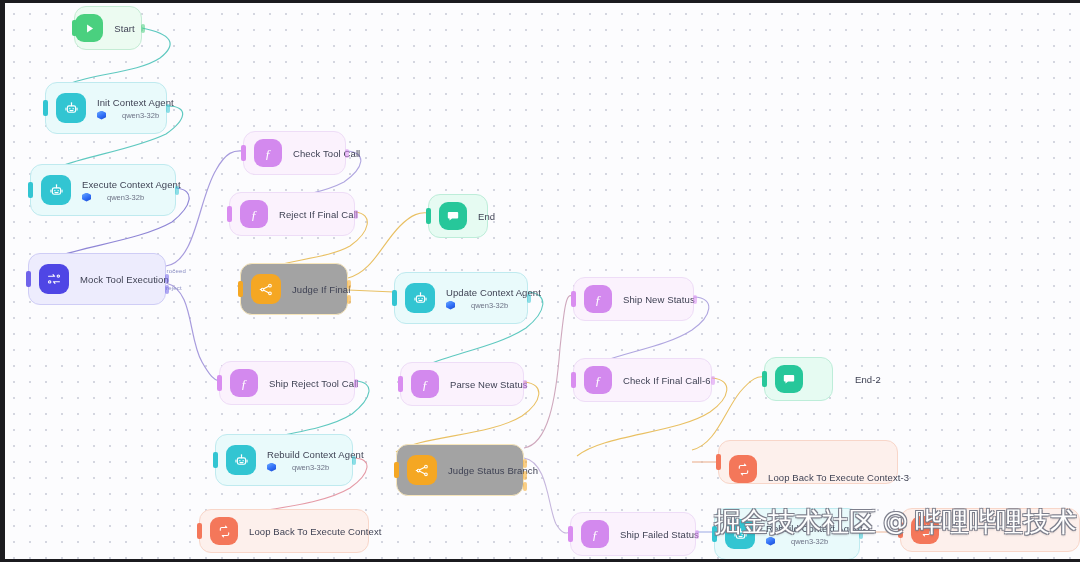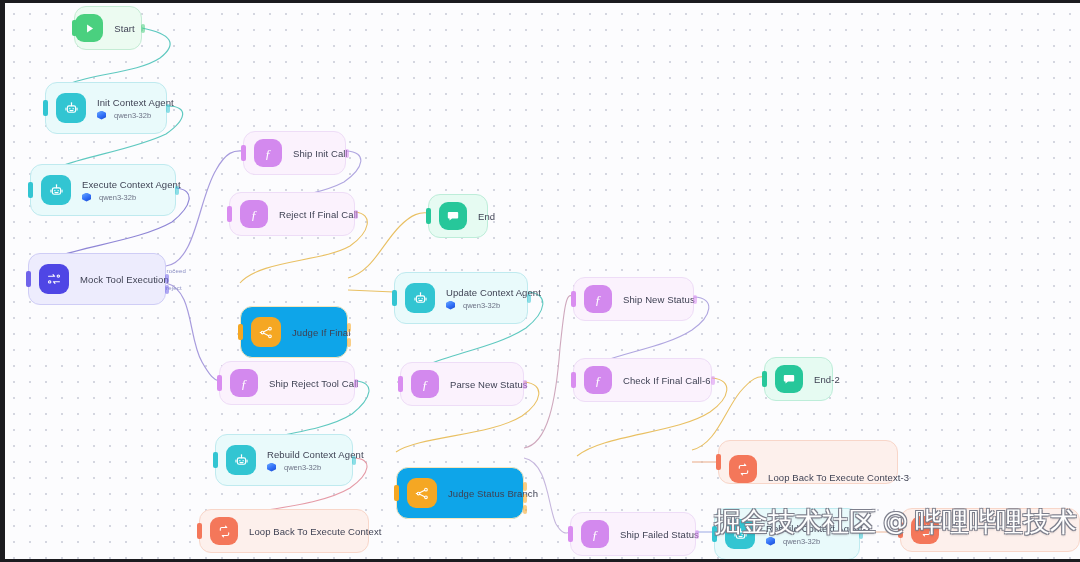--- a/index.html
+++ b/index.html
@@ -91,21 +91,21 @@
   }
   .node-title {
     font-size: 9.5px;
     color: #3f4254;
     white-space: nowrap;
     letter-spacing: .1px;
   }
   .node-model {
     display: flex;
     align-items: center;
-    gap: 8px;
+    gap: 16px;
     font-size: 7.5px;
     color: #6c7185;
     white-space: nowrap;
   }
   .model-dot {
     width: 9px;
     height: 9px;
     flex: 0 0 9px;
     border-radius: 2px;
     background: linear-gradient(150deg, #6aa9ff 0%, #2f6df6 55%, #1b47c7 100%);
@@ -142,21 +142,21 @@
   .n-teal   .port-in { background:#32c5d2; }
 
   .n-indigo { background:#edecfd; border-color:#cfcdf6; }
   .n-indigo .node-icon { background:#4f46e5; }
   .n-indigo .port-in { background:#6f63ea; }
 
   .n-violet { background:#fbf2fd; border-color:#eeddf7; }
   .n-violet .node-icon { background:#d389ee; }
   .n-violet .port-in { background:#d98df0; }
 
-  .n-amber  { background:#0ea5e9; border-color:#f7e6bb;margin-top:43px; }
+  .n-amber  { background:#a3a3a3; border-color:#f7e6bb; }
   .n-amber  .node-icon { background:#f5a723; }
   .n-amber  .port-in { background:#f5a723; }
 
   .n-salmon { background:#fdf0ec; border-color:#f8d6c9; }
   .n-salmon .node-icon { background:#f4775a; }
   .n-salmon .port-in { background:#f4775a; }
 
   .n-emerald{ background:#e6fbf2; border-color:#bdedd9; }
   .n-emerald .node-icon { background:#27c79a; }
   .n-emerald .port-in { background:#27c79a; }
@@ -324,21 +324,21 @@
     <span class="port-out" style="top:40%;background:#6f63ea;"></span>
     <span class="port-out" style="top:62%;background:#6f63ea;"></span>
   </div>
 
   <div class="node n-violet" style="left:243px; top:131px; width:103px;">
     <span class="port-in"></span>
     <span class="node-icon">
       <span class="glyph-f">ƒ</span>
     </span>
     <span class="node-body">
-      <span class="node-title">Ship Init Call</span>
+      <span class="node-title">Check Tool Call</span>
     </span>
     <span class="port-out" style="top:50%;margin-top:-4px;background:#d98df0;"></span>
   </div>
 
   <div class="node n-violet" style="left:229px; top:192px; width:126px;">
     <span class="port-in"></span>
     <span class="node-icon">
       <span class="glyph-f">ƒ</span>
     </span>
     <span class="node-body">
@@ -454,21 +454,21 @@
     <span class="port-in"></span>
     <span class="node-icon">
       <span class="glyph-f">ƒ</span>
     </span>
     <span class="node-body">
       <span class="node-title">Parse New Status</span>
     </span>
     <span class="port-out" style="top:50%;margin-top:-4px;background:#d98df0;"></span>
   </div>
 
-  <div class="node n-amber tall" style="left:396px; top:424px; width:128px;">
+  <div class="node n-amber tall" style="left:396px; top:444px; width:128px;">
     <span class="port-in"></span>
     <span class="node-icon">
       <svg width="15" height="15" viewBox="0 0 20 20" fill="none" stroke="#fff" stroke-width="1.4" stroke-linecap="round">
         <circle cx="14.6" cy="4.9" r="1.8"></circle>
         <circle cx="14.6" cy="15.1" r="1.8"></circle>
         <circle cx="4.6" cy="10" r="1.8"></circle>
         <path d="M6.3 9.1 L12.9 5.7"></path>
         <path d="M6.3 10.9 L12.9 14.3"></path>
         <path d="M1.6 10 H2.8"></path>
       </svg>
@@ -508,21 +508,21 @@
     <span class="port-in"></span>
     <span class="node-icon">
       <span class="glyph-f">ƒ</span>
     </span>
     <span class="node-body">
       <span class="node-title">Ship Failed Status</span>
     </span>
     <span class="port-out" style="top:50%;margin-top:-4px;background:#d98df0;"></span>
   </div>
 
-  <div class="node n-emerald" style="left:764px; top:357px; width:69px;">
+  <div class="node n-emerald" style="left:764px; top:357px; width:69px;gap:41px;">
     <span class="port-in"></span>
     <span class="node-icon">
       <svg width="14" height="14" viewBox="0 0 20 20">
           <path d="M4 4.4 h12 a1.4 1.4 0 0 1 1.4 1.4 v6.2 a1.4 1.4 0 0 1 -1.4 1.4 H8.6 L5 16.4 v-3 H4 a1.4 1.4 0 0 1 -1.4 -1.4 V5.8 A1.4 1.4 0 0 1 4 4.4 Z" fill="#fff"></path>
         </svg>
     </span>
     <span class="node-body">
       <span class="node-title">End-2</span>
     </span>
   </div>

